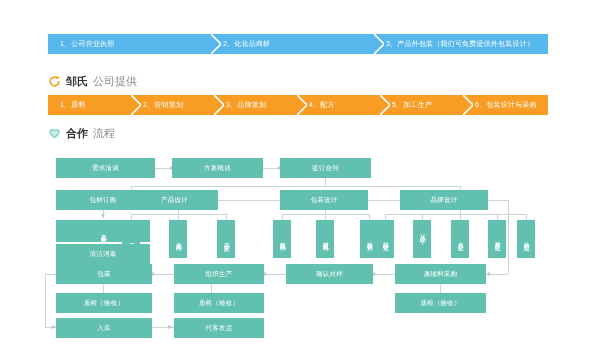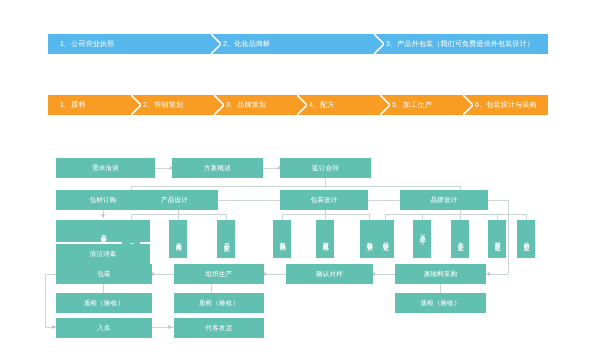--- a/index.html
+++ b/index.html
@@ -94,20 +94,30 @@
             <polygon points="0,0 10,10 0,20" fill="#55b7ec"></polygon>
             <polyline points="0,0 10,10 0,20" fill="none" stroke="#ffffff" stroke-width="1.6"></polyline>
           </svg>
       </span>
     </div>
     <div class="chev" style="width:174px;">
       <span class="lbl">3、产品外包装（我们可免费提供外包装设计）</span>
     </div>
   </div>
 
+  <div class="section-head" style="left:48px;top:74px;">
+    <span class="ico">
+      <svg viewBox="0 0 24 24">
+          <path d="M20 12a8 8 0 1 1-3.2-6.4" fill="none" stroke="#f5a623" stroke-width="3.2" stroke-linecap="round"></path>
+          <polygon points="17,1.5 22,6 15.5,7.5" fill="#f5a623"></polygon>
+        </svg>
+    </span>
+    <span class="hl-strong">邹氏</span>
+    <span class="hl-light">公司提供</span>
+  </div>
 
   <div class="strip strip-orange" style="left:48px;top:95px;width:500px;">
     <div class="chev" style="width:83px;">
       <span class="lbl">1、原料</span>
       <span class="notch">
         <svg width="10" height="20" viewBox="0 0 10 20">
             <polygon points="0,0 10,10 0,20" fill="#f89c24"></polygon>
             <polyline points="0,0 10,10 0,20" fill="none" stroke="#ffffff" stroke-width="1.6"></polyline>
           </svg>
       </span>
@@ -146,20 +156,30 @@
             <polygon points="0,0 10,10 0,20" fill="#f89c24"></polygon>
             <polyline points="0,0 10,10 0,20" fill="none" stroke="#ffffff" stroke-width="1.6"></polyline>
           </svg>
       </span>
     </div>
     <div class="chev" style="width:85px;">
       <span class="lbl">6、包装设计与采购</span>
     </div>
   </div>
 
+  <div class="section-head" style="left:48px;top:126px;">
+    <span class="ico">
+      <svg viewBox="0 0 24 24">
+          <path d="M12 21C7 17.5 2.5 14 2.5 9.2 2.5 6 5 3.8 7.8 3.8c1.8 0 3.3.9 4.2 2.3.9-1.4 2.4-2.3 4.2-2.3 2.8 0 5.3 2.2 5.3 5.4C21.5 14 17 17.5 12 21z" fill="#8fd3c7"></path>
+          <path d="M12 17.8c-3.3-2.4-6.2-4.8-6.2-8 0-1.9 1.4-3.2 3-3.2 1.1 0 2.1.6 2.6 1.5l.6 1 .6-1c.5-.9 1.5-1.5 2.6-1.5 1.6 0 3 1.3 3 3.2 0 3.2-2.9 5.6-6.2 8z" fill="#ffffff" opacity=".55"></path>
+        </svg>
+    </span>
+    <span class="hl-strong">合作</span>
+      <span class="hl-light">流程</span>
+  </div>
 
   <div class="flow">
 
     <div class="line h" style="left:155px;top:20px;width:17px;"></div>
     <div class="arrow right" style="left:170px;top:17.5px;"></div>
 
     <div class="line h" style="left:263px;top:20px;width:17px;"></div>
     <div class="arrow right" style="left:278px;top:17.5px;"></div>
 
     <div class="line v" style="left:325px;top:28px;height:10px;"></div>

